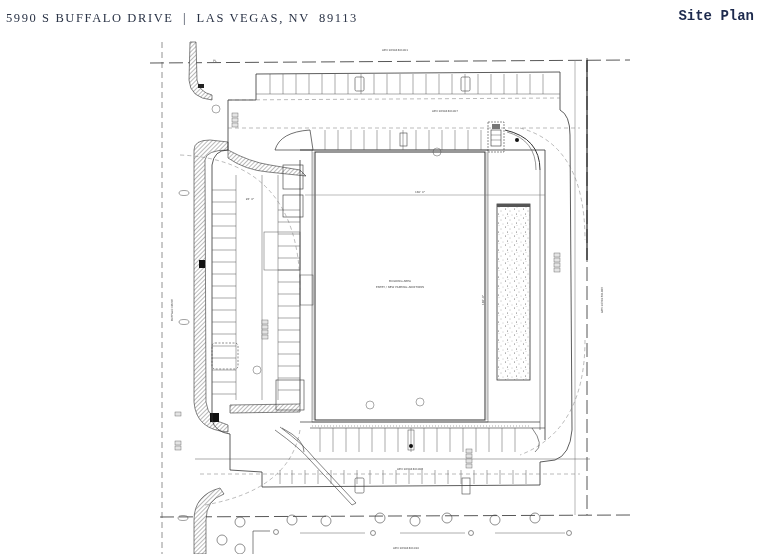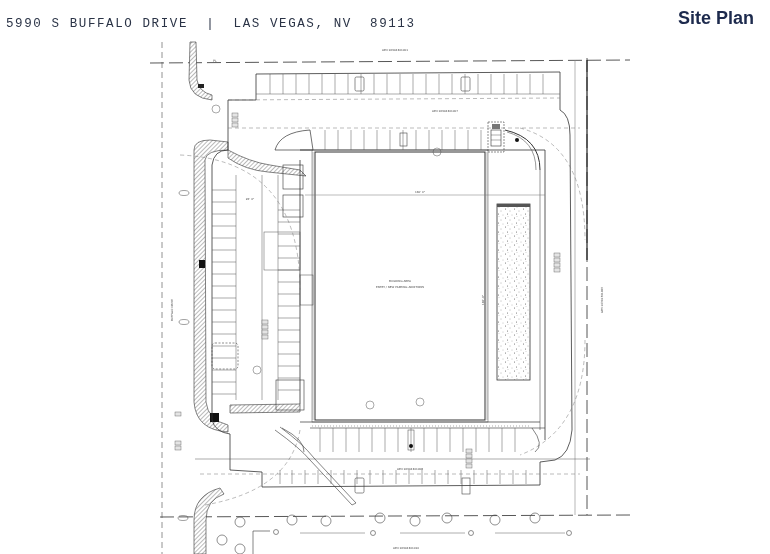--- a/index.html
+++ b/index.html
@@ -1,19 +1,19 @@
 <!DOCTYPE html>
 <html><head>
 <meta charset="utf-8">
 <style>
   html, body { margin:0; padding:0; background:#ffffff; }
   body { width:770px; height:554px; position:relative; overflow:hidden; font-family:"Liberation Sans", sans-serif; }
   .header { position:absolute; left:0; top:0; width:770px; height:34px; }
-  .address { position:absolute; left:6px; top:17px; font-size:12.5px; letter-spacing:1.6px; color:#2a3346; font-family:Liberation Mono, monospace; font-weight:normal; white-space:pre; }
-  .title { position:absolute; right:16px; top:8px; font-size:18px; font-weight:bold; color:#1d2a4d; font-family:Liberation Sans, sans-serif; }
+  .address { position:absolute; left:6px; top:11px; font-size:12.5px; letter-spacing:1.6px; color:#2a3346; font-family:Liberation Serif, serif; font-weight:normal; white-space:pre; }
+  .title { position:absolute; right:16px; top:8px; font-size:14px; font-weight:bold; color:#1d2a4d; font-family:Liberation Mono, monospace; }
   .plan { position:absolute; left:0; top:34px; width:770px; height:520px; }
   .plan svg { display:block; }
   .tiny { font-family:"DejaVu Sans", sans-serif; font-size:3.2px; fill:#555; }
   .tiny2 { font-family:"DejaVu Sans", sans-serif; font-size:2.8px; fill:#444; }
 </style>
 </head>
 <body>
 
 <div class="header">
   <div class="address">5990 S BUFFALO DRIVE  |  LAS VEGAS, NV  89113</div>

